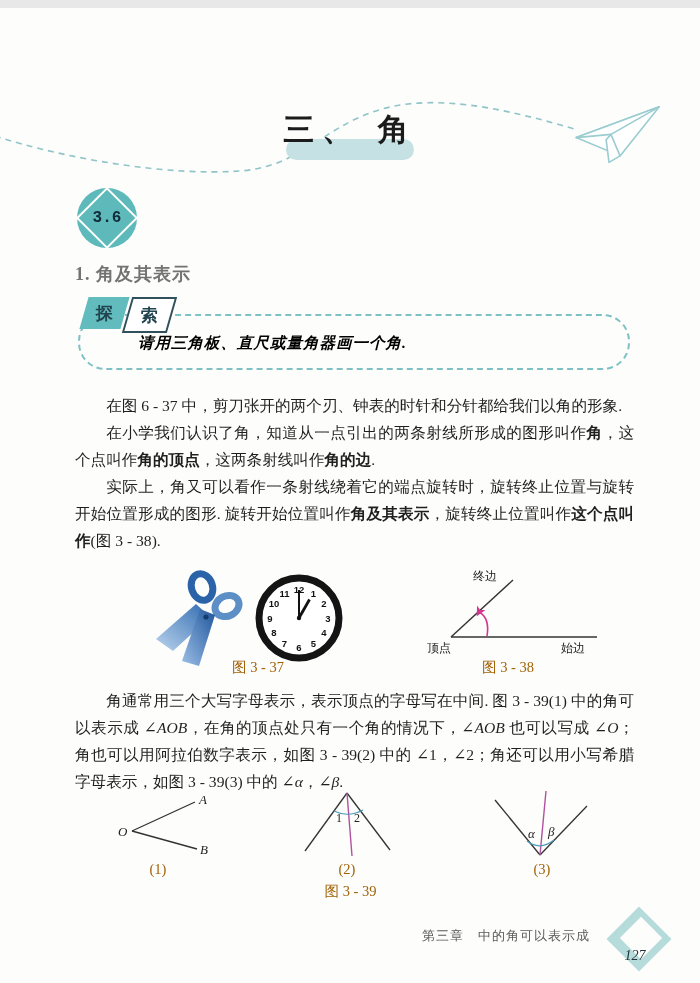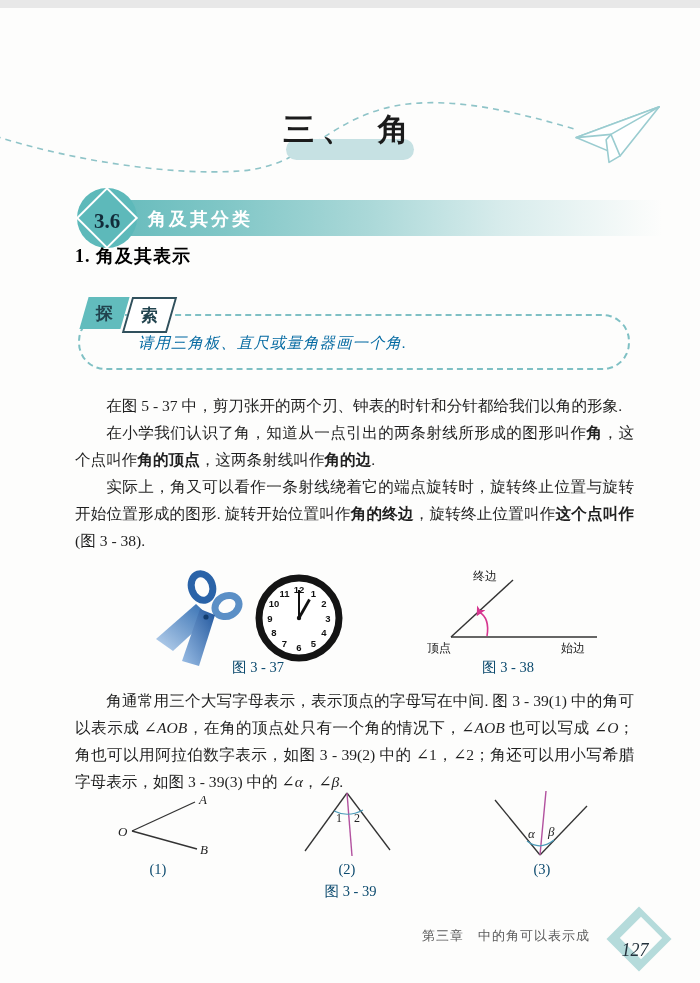--- a/index.html
+++ b/index.html
@@ -15,71 +15,68 @@
     font-family:"Liberation Sans","DejaVu Sans",sans-serif;font-weight:700;font-size:31px;
     letter-spacing:8px;color:#1b1b1b;}
 
   
   .section-bar{position:absolute;left:96px;top:192px;width:566px;height:36px;border-radius:3px;
     background:linear-gradient(90deg,#63babb 0%,#7fc6c6 22%,#aad8d8 48%,#d8ecec 72%,rgba(255,255,255,0) 100%);}
   .section-bar-label{position:absolute;left:52px;top:7px;
     font-family:"Liberation Sans","DejaVu Sans",sans-serif;font-weight:700;font-size:18px;color:#ffffff;letter-spacing:3px;}
   .section-badge{position:absolute;left:74px;top:177px;width:66px;height:66px;}
   .section-badge .num{position:absolute;left:0;top:24px;width:66px;text-align:center;
-    font-family:Liberation Serif, serif;font-weight:700;font-size:21px;color:#122c3a;}
-
-  
-  .h1{position:absolute;left:75px;top:236px;font-size:18px;font-weight:600;color:#000000;letter-spacing:1px;}
+    font-family:Liberation Mono, monospace;font-weight:700;font-size:16px;color:#122c3a;}
+
+  
+  .h1{position:absolute;left:75px;top:254px;font-size:18px;font-weight:600;color:#737373;letter-spacing:1px;}
 
   
   .explore-box{position:absolute;left:78px;top:306px;width:548px;height:52px;border:2px dashed #7fc0c4;border-radius:27px;}
-  .explore-text{position:absolute;left:58px;top:17px;font-style:italic;font-size:15.5px;color:#0369a1;letter-spacing:1px;}
+  .explore-text{position:absolute;left:58px;top:17px;font-style:italic;font-size:15.5px;color:#000000;letter-spacing:1px;font-weight:bold;}
   .explore-tab{position:absolute;left:84px;top:289px;display:flex;}
   .tab-cell{width:41px;height:32px;transform:skewX(-16deg);display:flex;align-items:center;justify-content:center;}
   .tab-cell.c1{background:#62bcbd;}
   .tab-cell.c2{background:#ffffff;border:2px solid #30505c;margin-left:2px;}
   .tab-cell span{transform:skewX(16deg);font-size:17px;font-weight:600;color:#21434e;}
 
   
   .body-text{position:absolute;left:75px;top:384px;width:559px;font-size:15.6px;line-height:27px;text-align:justify;color:#1f1f1f;}
   .body-text p{margin:0;text-indent:2em;}
   .seg-b{font-family:"Liberation Sans","DejaVu Sans",sans-serif;font-weight:700;}
   .seg-i{font-style:italic;}
 
   
   .fig{position:absolute;}
-  .fig-caption{position:absolute;font-size:14.5px;color:#0c4a6e;text-align:center;}
+  .fig-caption{position:absolute;font-size:14.5px;color:#a16207;text-align:center;}
   .diag-label{font-size:12px;fill:#222;}
   .diag-label-i{font-size:13px;fill:#222;font-style:italic;}
 
   
   .footer-text{position:absolute;left:370px;top:919px;width:220px;text-align:right;font-size:13px;color:#5a5a5a;letter-spacing:1px;}
   .page-diamond{position:absolute;left:604px;top:896px;width:70px;height:70px;}
-  .page-num{position:absolute;left:0;top:36px;width:62px;text-align:center;font-style:italic;font-size:18px;color:#24323c;}
+  .page-num{position:absolute;left:0;top:44px;width:62px;text-align:center;font-style:italic;font-size:14px;color:#24323c;}
 </style>
 </head>
 <body>
 
 <div class="page">
 
   <svg class="deco-svg" viewBox="0 0 700 130">
     <path d="M -5 68 C 70 92 170 108 240 103 C 310 98 330 45 408 36 C 460 30 520 45 578 62" fill="none" stroke="#8fc4c8" stroke-width="1.6" stroke-dasharray="6 5"></path>
     <g transform="translate(582,28) rotate(8)" fill="#ffffff" stroke="#9accd0" stroke-width="1.6" stroke-linejoin="round">
       <polygon points="0,42 78,0 46,54"></polygon>
       <polygon points="0,42 78,0 34,34"></polygon>
       <polygon points="34,34 46,54 36,62 30,40"></polygon>
     </g>
   </svg>
 
   <div class="title-pill"></div>
   <div class="page-title">三、 角</div>
 
-  <div class="section-bar">
-    <div class="section-bar-label">角及其分类</div>
-  </div>
   <div class="section-badge">
     <svg width="66" height="66" viewBox="0 0 66 66">
       <circle cx="33" cy="33" r="30" fill="#5db9ba"></circle>
       <rect x="12" y="12" width="42" height="42" transform="rotate(45 33 33)" fill="none" stroke="#ffffff" stroke-width="2"></rect>
     </svg>
     <div class="num">3.6</div>
   </div>
 
   <div class="h1">1. 角及其表示</div>
 
@@ -89,23 +86,23 @@
   <div class="explore-tab">
     <div class="tab-cell c1">
       <span>探</span>
     </div>
     <div class="tab-cell c2">
       <span>索</span>
     </div>
   </div>
 
   <div class="body-text">
-    <p><span>在图 5 - 37 中，剪刀张开的两个刃、钟表的时针和分针都给我们以角的形象.</span></p>
+    <p><span>在图 6 - 37 中，剪刀张开的两个刃、钟表的时针和分针都给我们以角的形象.</span></p>
     <p><span>在小学我们认识了角，知道从一点引出的两条射线所形成的图形叫作</span><span class="seg-b">角</span><span>，这个点叫作</span><span class="seg-b">角的顶点</span><span>，这两条射线叫作</span><span class="seg-b">角的边</span><span>.</span></p>
-    <p><span>实际上，角又可以看作一条射线绕着它的端点旋转时，旋转终止位置与旋转开始位置形成的图形. 旋转开始位置叫作</span><span class="seg-b">角的终边</span><span>，旋转终止位置叫作</span><span class="seg-b">这个点叫作</span><span>(图 3 - 38).</span></p>
+    <p><span>实际上，角又可以看作一条射线绕着它的端点旋转时，旋转终止位置与旋转开始位置形成的图形. 旋转开始位置叫作</span><span class="seg-b">角及其表示</span><span>，旋转终止位置叫作</span><span class="seg-b">这个点叫作</span><span>(图 3 - 38).</span></p>
   </div>
 
   <svg class="fig" style="left:146px;top:559px;" width="108" height="102" viewBox="0 0 108 102">
     <defs>
       <linearGradient id="bladeG1" x1="0" y1="1" x2="1" y2="0">
         <stop offset="0" stop-color="#bcd4ee"></stop>
           <stop offset="1" stop-color="#2f6bb0"></stop>
       </linearGradient>
       <linearGradient id="bladeG2" x1="0" y1="1" x2="1" y2="0">
         <stop offset="0" stop-color="#9cbfe6"></stop>

